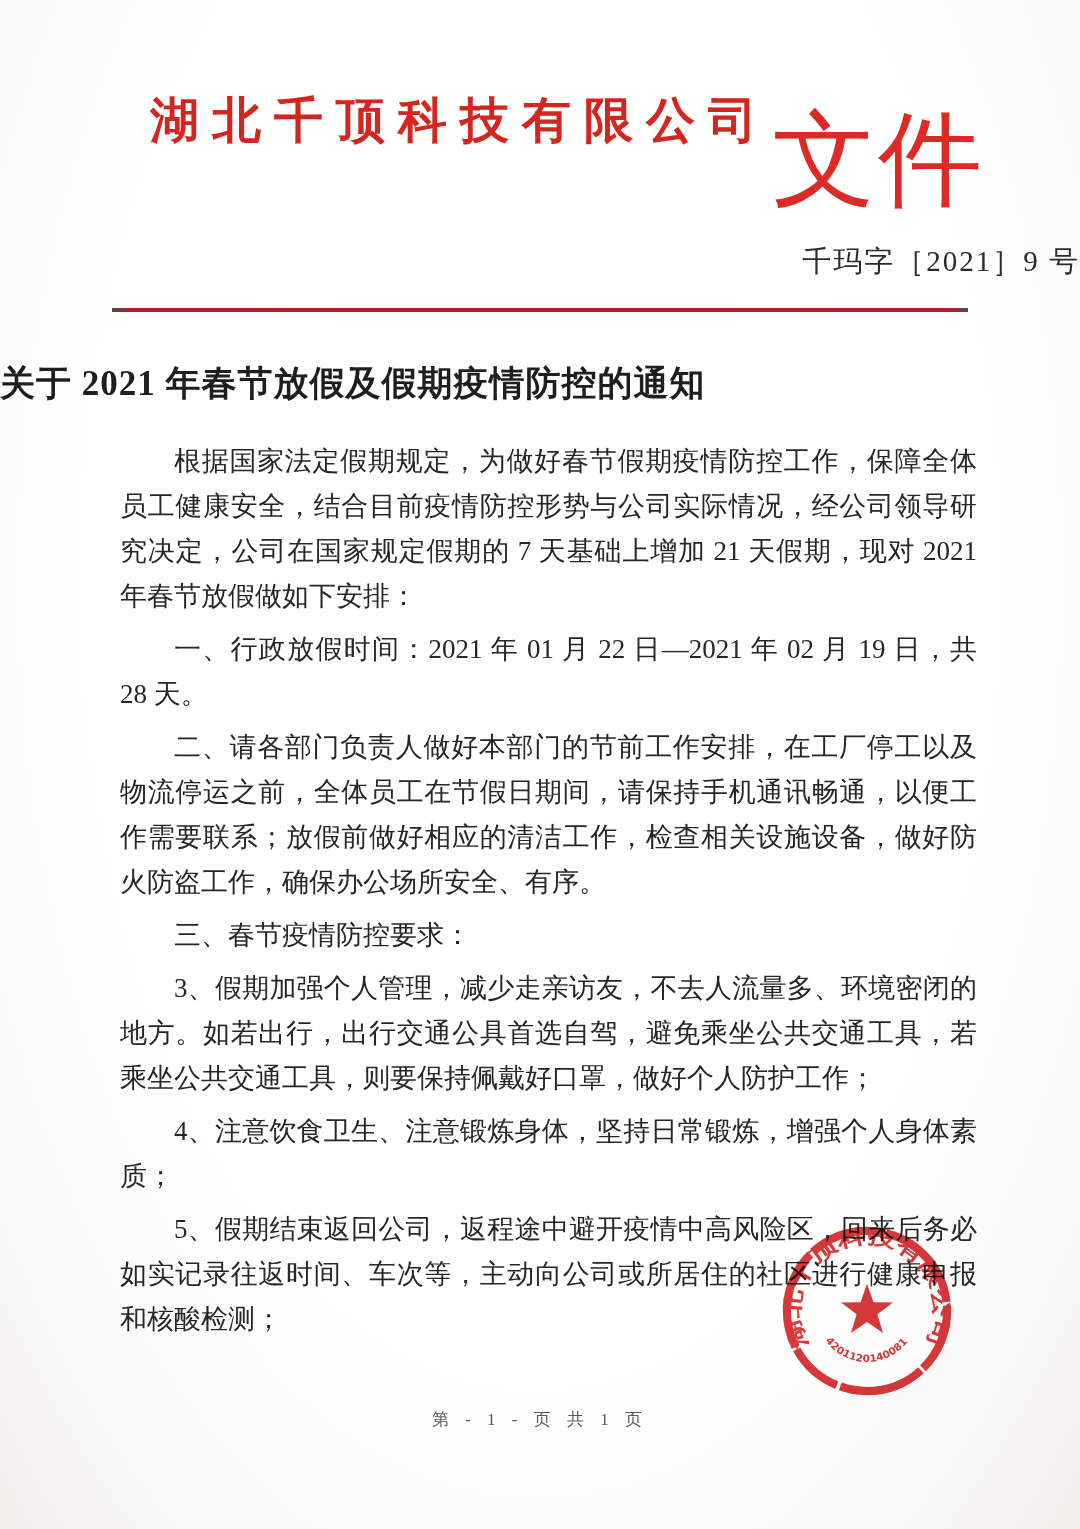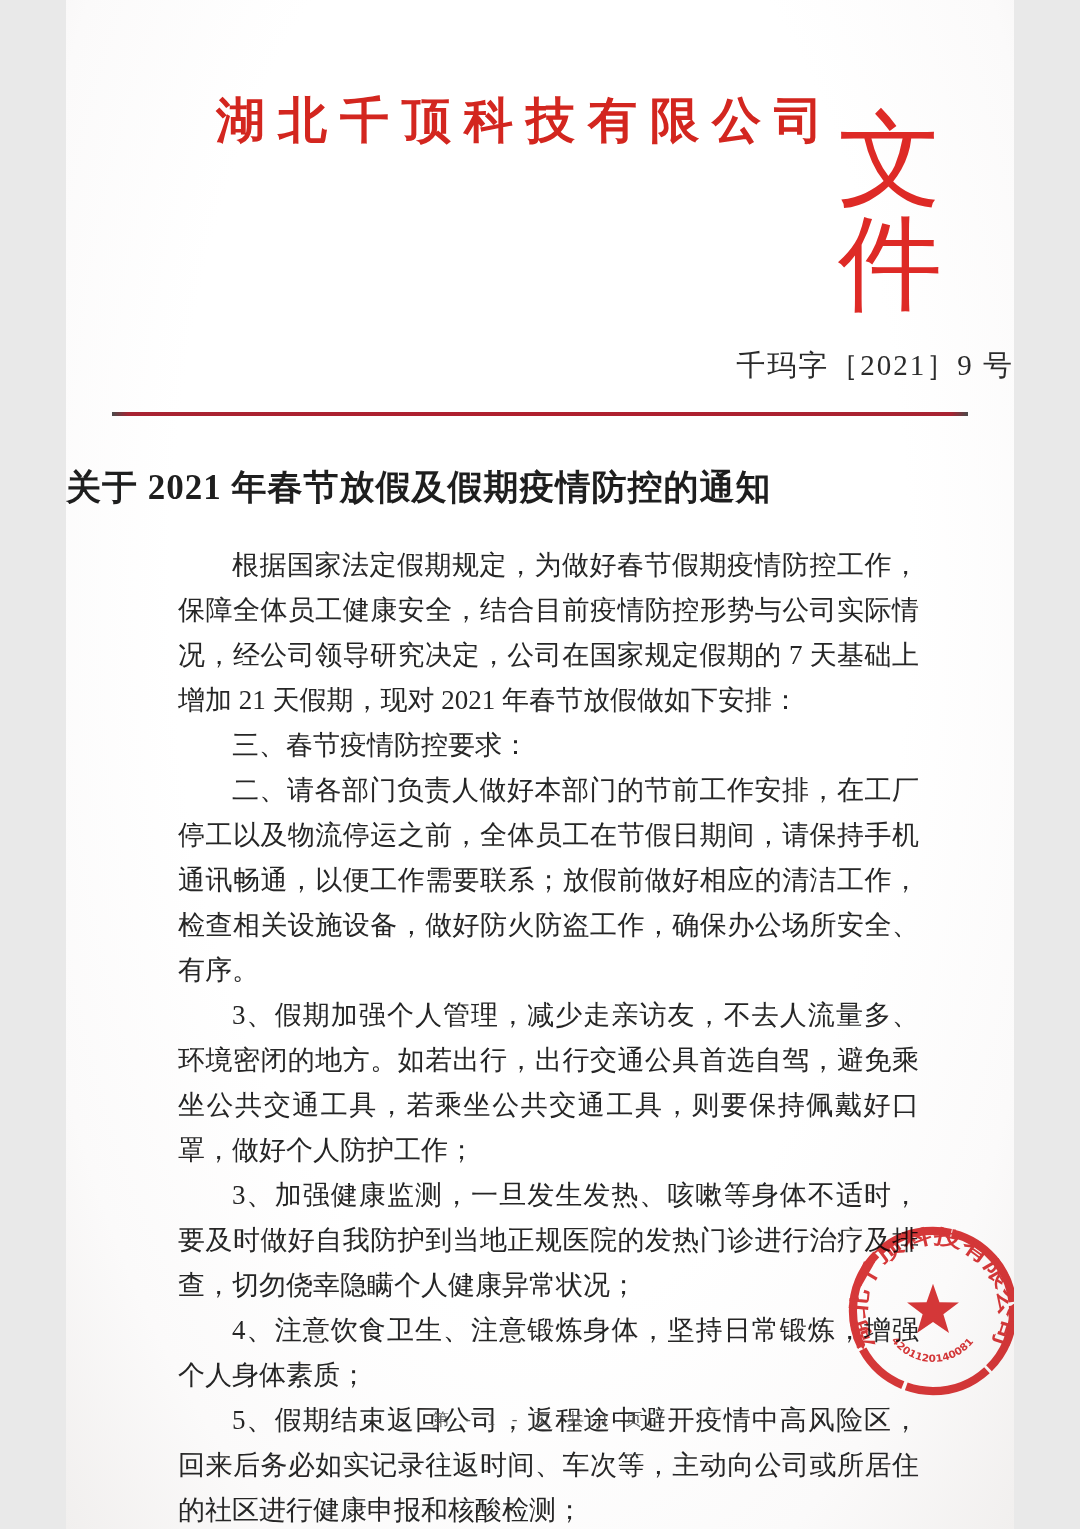--- a/index.html
+++ b/index.html
@@ -2,21 +2,21 @@
 <html><head>
 <meta charset="utf-8">
 <style>
   html, body {
     margin: 0;
     padding: 0;
     background: #e9e9e9;
   }
   .page {
     position: relative;
-    width: 948px;
+    width: 1080px;
     height: 1529px;
     margin: 0 auto;
     background: radial-gradient(ellipse at 50% 38%, #ffffff 55%, #fbfafa 80%, #f1efee 100%);
     font-family: "Liberation Serif", "DejaVu Serif", serif;
     color: #232323;
     overflow: hidden;
   }
   
   .letterhead {
     display: flex;
@@ -79,21 +79,21 @@
   
   .doc-body {
     margin-top: 32px;
     padding: 0 95px 0 112px;
     font-size: 27px;
     line-height: 45px;
     text-align: justify;
     color: #262626;
   }
   .doc-body p {
-    margin: 0;
+    margin: 8px;
     text-indent: 2em;
   }
   .doc-body p.indent-deep {
     text-indent: 3.3em;
   }
   
   .seal {
     position: absolute;
     left: 776px;
     top: 1220px;
@@ -128,24 +128,24 @@
   </div>
 
   <div class="doc-number">千玛字［2021］9 号</div>
 
   <div class="red-rule"></div>
 
   <h1 class="doc-title">关于 2021 年春节放假及假期疫情防控的通知</h1>
 
   <main class="doc-body">
     <p>根据国家法定假期规定，为做好春节假期疫情防控工作，保障全体员工健康安全，结合目前疫情防控形势与公司实际情况，经公司领导研究决定，公司在国家规定假期的 7 天基础上增加 21 天假期，现对 2021 年春节放假做如下安排：</p>
+    <p>一、行政放假时间：2021 年 01 月 22 日—2021 年 02 月 19 日，共 28 天。</p>
+    <p>二、请各部门负责人做好本部门的节前工作安排，在工厂停工以及物流停运之前，全体员工在节假日期间，请保持手机通讯畅通，以便工作需要联系；放假前做好相应的清洁工作，检查相关设施设备，做好防火防盗工作，确保办公场所安全、有序。</p>
     <p>三、春节疫情防控要求：</p>
-    <p>二、请各部门负责人做好本部门的节前工作安排，在工厂停工以及物流停运之前，全体员工在节假日期间，请保持手机通讯畅通，以便工作需要联系；放假前做好相应的清洁工作，检查相关设施设备，做好防火防盗工作，确保办公场所安全、有序。</p>
     <p>3、假期加强个人管理，减少走亲访友，不去人流量多、环境密闭的地方。如若出行，出行交通公具首选自驾，避免乘坐公共交通工具，若乘坐公共交通工具，则要保持佩戴好口罩，做好个人防护工作；</p>
-    <p>3、加强健康监测，一旦发生发热、咳嗽等身体不适时，要及时做好自我防护到当地正规医院的发热门诊进行治疗及排查，切勿侥幸隐瞒个人健康异常状况；</p>
     <p>4、注意饮食卫生、注意锻炼身体，坚持日常锻炼，增强个人身体素质；</p>
     <p>5、假期结束返回公司，返程途中避开疫情中高风险区，回来后务必如实记录往返时间、车次等，主动向公司或所居住的社区进行健康申报和核酸检测；</p>
 
   </main>
 
   <svg class="seal" viewBox="0 0 200 200" xmlns="http://www.w3.org/2000/svg">
     <defs>
       <path id="seal-arc-top" d="M 39.4,142.4 A 74,74 0 1 1 160.6,142.4" fill="none"></path>
       <path id="seal-arc-bottom" d="M 49.3,123.7 A 56,56 0 0 0 150.7,123.7" fill="none"></path>
     </defs>

